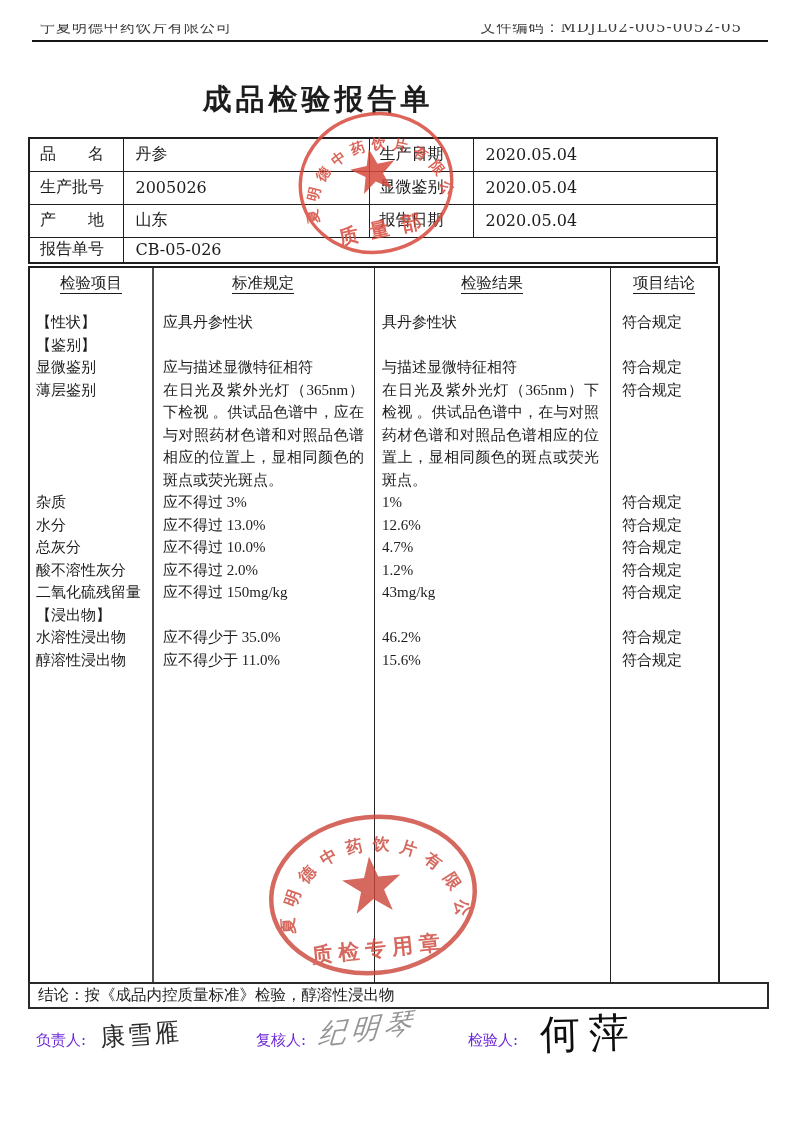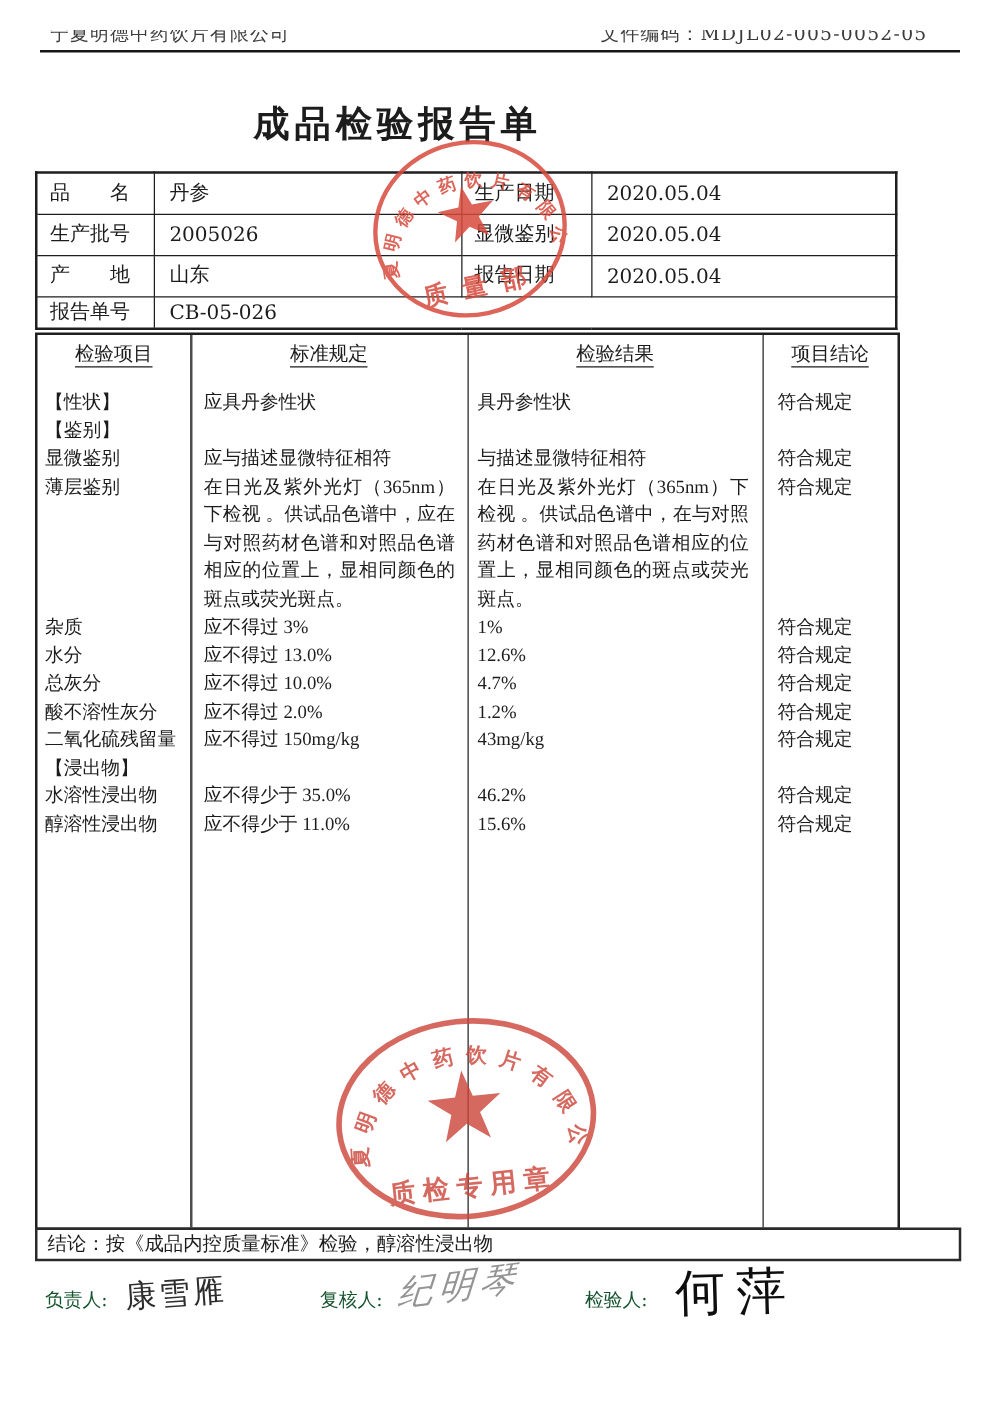--- a/index.html
+++ b/index.html
@@ -39,21 +39,21 @@
   .c2{width:222px;padding:0 10px 0 11px;text-align:justify;}
   .c3{width:236px;padding:0 11px 0 8px;text-align:justify;}
   .c4{width:108px;padding-left:12px;}
   
   .stamp{position:absolute;pointer-events:none;}
   #stamp-dept{left:289px;top:106px;transform:rotate(-12deg);}
   #stamp-qc{left:264px;top:810px;transform:rotate(-6deg);}
   
   .concl{position:absolute;left:28px;top:982px;width:741px;height:27px;box-sizing:border-box;
     border:2px solid #2a2a2a;font-size:15.5px;line-height:23px;padding-left:8px;}
-  .siglab{position:absolute;font-size:15px;color:#14532d;}
+  .siglab{position:absolute;font-size:15px;color:#6d28d9;}
   .sig{position:absolute;white-space:nowrap;}
   #sig-owner{left:100px;top:1018px;font-size:25px;color:#2d2d2d;transform:rotate(-4deg);letter-spacing:2px;}
   #sig-reviewer{left:318px;top:1010px;font-size:28px;color:#949494;font-style:italic;
     transform:rotate(-7deg) skewX(-12deg);letter-spacing:5px;}
   #sig-inspector{left:540px;top:1006px;font-size:40px;color:#0e0e0e;letter-spacing:9px;transform:rotate(-1.5deg);}
 </style>
 </head>
 <body>
 
 <div id="page">

